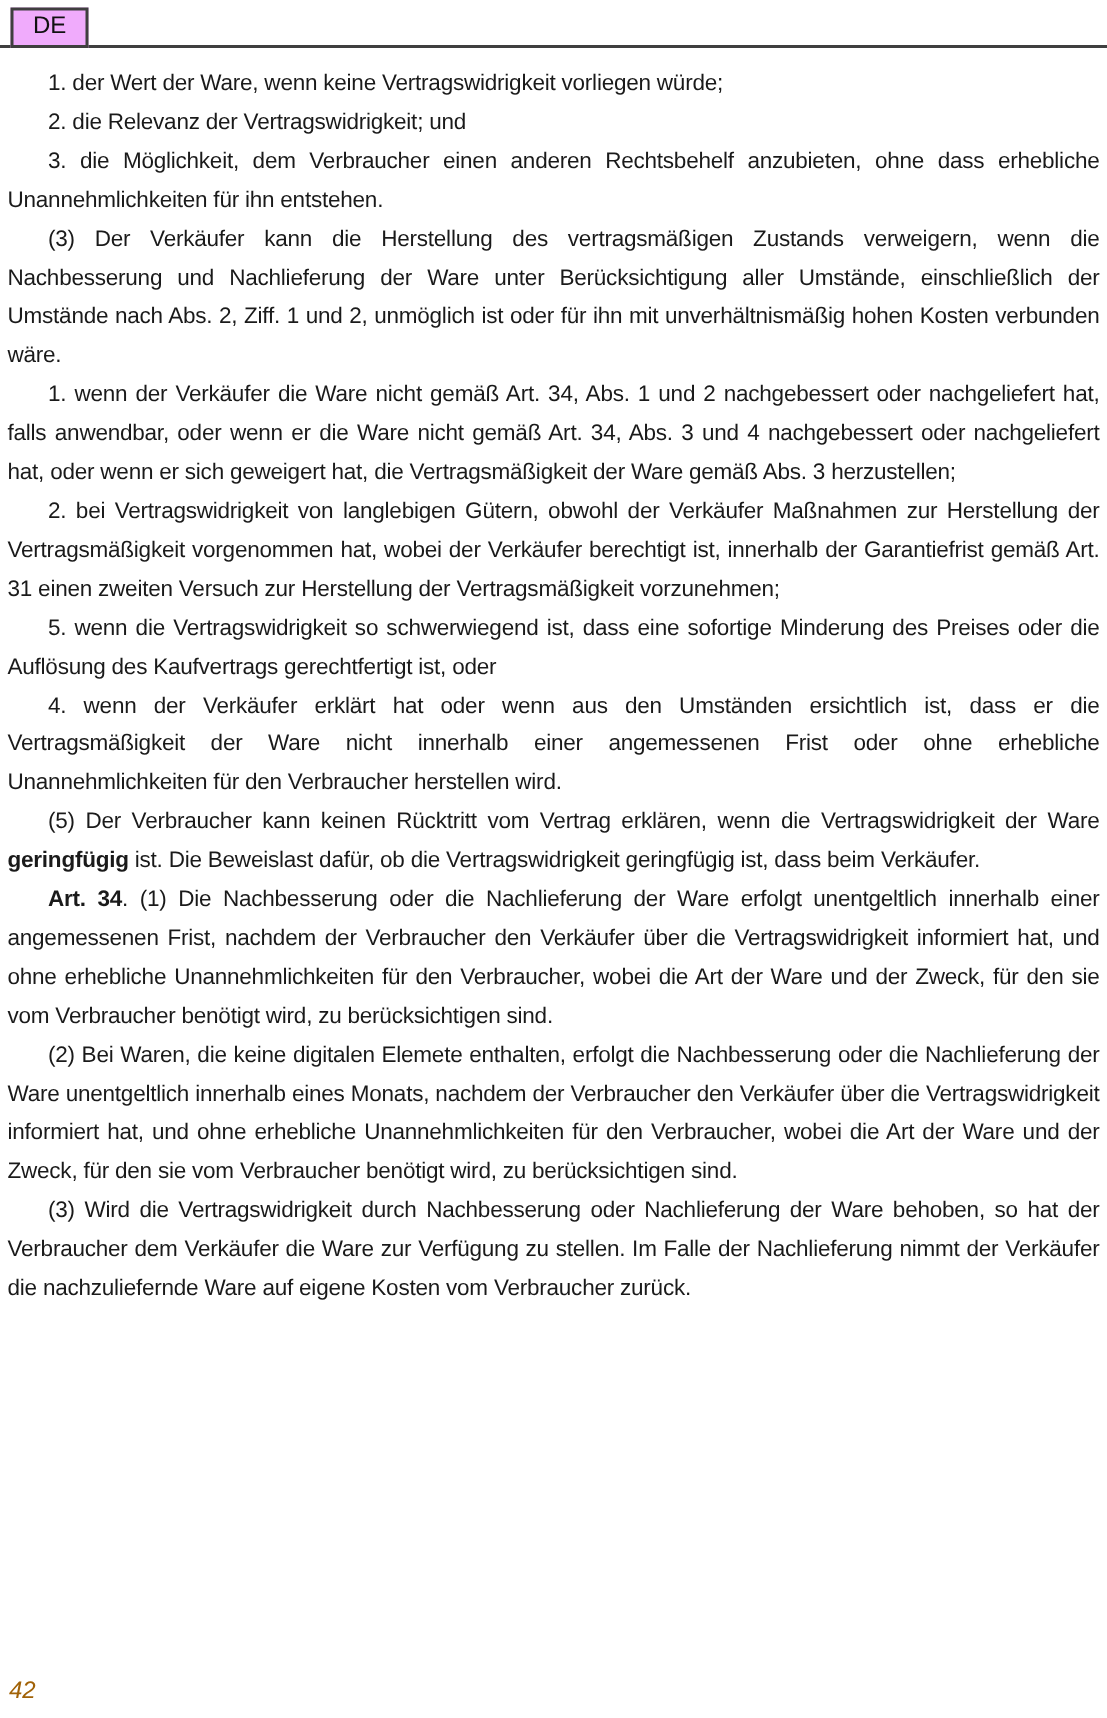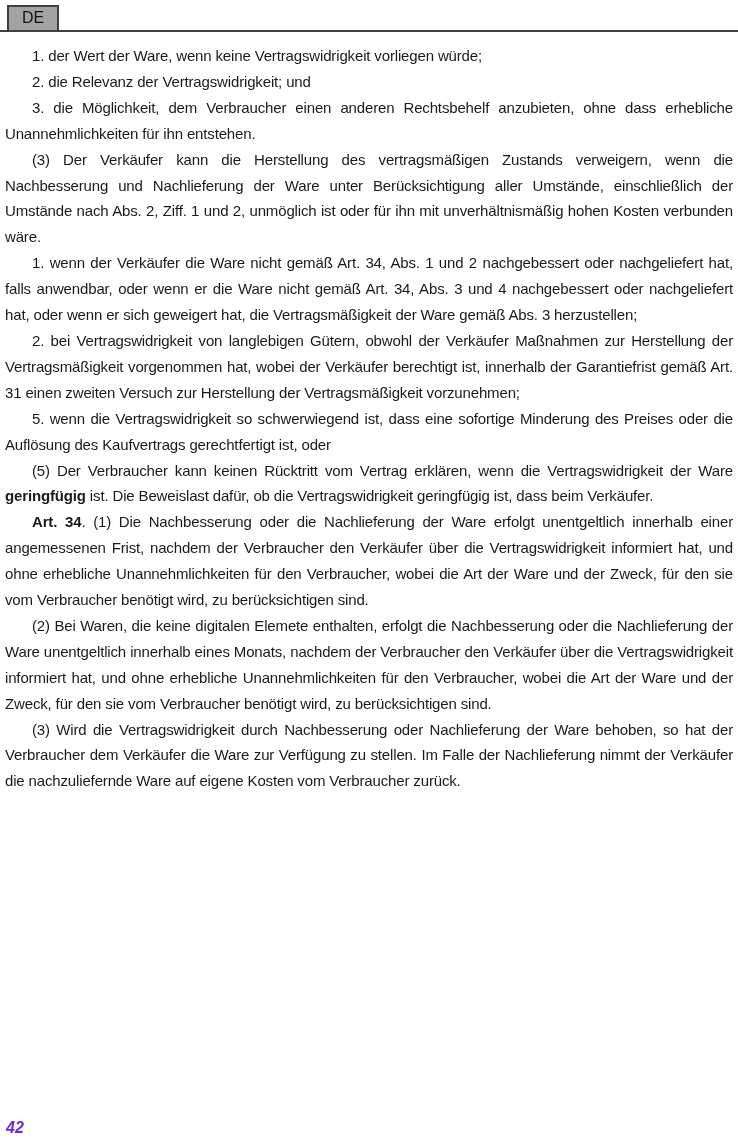--- a/index.html
+++ b/index.html
@@ -16,21 +16,21 @@
     position: relative;
   }
   .tab-row {
     padding: 4px 0 0 7px;
     border-bottom: 2px solid #3f3f3f;
     height: 26px;
     box-sizing: content-box;
   }
   .lang-tab {
     display: inline-block;
-    background: #a3a3a3;
+    background: #f0abfc;
     border: 2px solid #3f3f3f;
     padding: 1px 13px 2px 13px;
     font-size: 16px;
     line-height: 20px;
     color: #111;
     margin-bottom: -2px;
     position: relative;
     top: 1px;
   }
   .doc-body {
@@ -46,38 +46,38 @@
   }
   .doc-body b {
     font-weight: bold;
   }
   .page-number {
     position: absolute;
     left: 6px;
     bottom: 8px;
     font-style: italic;
     font-size: 16px;
-    color: #6d28d9;
-    font-weight: bold;
+    color: #a16207;
   }
 </style>
 </head>
 <body>
 
 <div class="tab-row">
   <span class="lang-tab">DE</span>
 </div>
 
 <div class="doc-body">
     <p><span>1. der Wert der Ware, wenn keine Vertragswidrigkeit vorliegen würde;</span></p>
     <p><span>2. die Relevanz der Vertragswidrigkeit; und</span></p>
     <p><span>3. die Möglichkeit, dem Verbraucher einen anderen Rechtsbehelf anzubieten, ohne dass erhebliche Unannehmlichkeiten für ihn entstehen.</span></p>
     <p><span>(3) Der Verkäufer kann die Herstellung des vertragsmäßigen Zustands verweigern, wenn die Nachbesserung und Nachlieferung der Ware unter Berücksichtigung aller Umstände, einschließlich der Umstände nach Abs. 2, Ziff. 1 und 2, unmöglich ist oder für ihn mit unverhältnismäßig hohen Kosten verbunden wäre.</span></p>
     <p><span>1. wenn der Verkäufer die Ware nicht gemäß Art. 34, Abs. 1 und 2 nachgebessert oder nachgeliefert hat, falls anwendbar, oder wenn er die Ware nicht gemäß Art. 34, Abs. 3 und 4 nachgebessert oder nachgeliefert hat, oder wenn er sich geweigert hat, die Vertragsmäßigkeit der Ware gemäß Abs. 3 herzustellen;</span></p>
     <p><span>2. bei Vertragswidrigkeit von langlebigen Gütern, obwohl der Verkäufer Maßnahmen zur Herstellung der Vertragsmäßigkeit vorgenommen hat, wobei der Verkäufer berechtigt ist, innerhalb der Garantiefrist gemäß Art. 31 einen zweiten Versuch zur Herstellung der Vertragsmäßigkeit vorzunehmen;</span></p>
     <p><span>5. wenn die Vertragswidrigkeit so schwerwiegend ist, dass eine sofortige Minderung des Preises oder die Auflösung des Kaufvertrags gerechtfertigt ist, oder</span></p>
+    <p><span>4. wenn der Verkäufer erklärt hat oder wenn aus den Umständen ersichtlich ist, dass er die Vertragsmäßigkeit der Ware nicht innerhalb einer angemessenen Frist oder ohne erhebliche Unannehmlichkeiten für den Verbraucher herstellen wird.</span></p>
     <p><span>(5) Der Verbraucher kann keinen Rücktritt vom Vertrag erklären, wenn die Vertragswidrigkeit der Ware </span><b>geringfügig</b><span> ist. Die Beweislast dafür, ob die Vertragswidrigkeit geringfügig ist, dass beim Verkäufer.</span></p>
     <p><b>Art. 34</b><span>. (1) Die Nachbesserung oder die Nachlieferung der Ware erfolgt unentgeltlich innerhalb einer angemessenen Frist, nachdem der Verbraucher den Verkäufer über die Vertragswidrigkeit informiert hat, und ohne erhebliche Unannehmlichkeiten für den Verbraucher, wobei die Art der Ware und der Zweck, für den sie vom Verbraucher benötigt wird, zu berücksichtigen sind.</span></p>
     <p><span>(2) Bei Waren, die keine digitalen Elemete enthalten, erfolgt die Nachbesserung oder die Nachlieferung der Ware unentgeltlich innerhalb eines Monats, nachdem der Verbraucher den Verkäufer über die Vertragswidrigkeit informiert hat, und ohne erhebliche Unannehmlichkeiten für den Verbraucher, wobei die Art der Ware und der Zweck, für den sie vom Verbraucher benötigt wird, zu berücksichtigen sind.</span></p>
     <p><span>(3) Wird die Vertragswidrigkeit durch Nachbesserung oder Nachlieferung der Ware behoben, so hat der Verbraucher dem Verkäufer die Ware zur Verfügung zu stellen. Im Falle der Nachlieferung nimmt der Verkäufer die nachzuliefernde Ware auf eigene Kosten vom Verbraucher zurück.</span></p>
   </div>
 
 <div class="page-number">42</div>
 
 </body></html>

